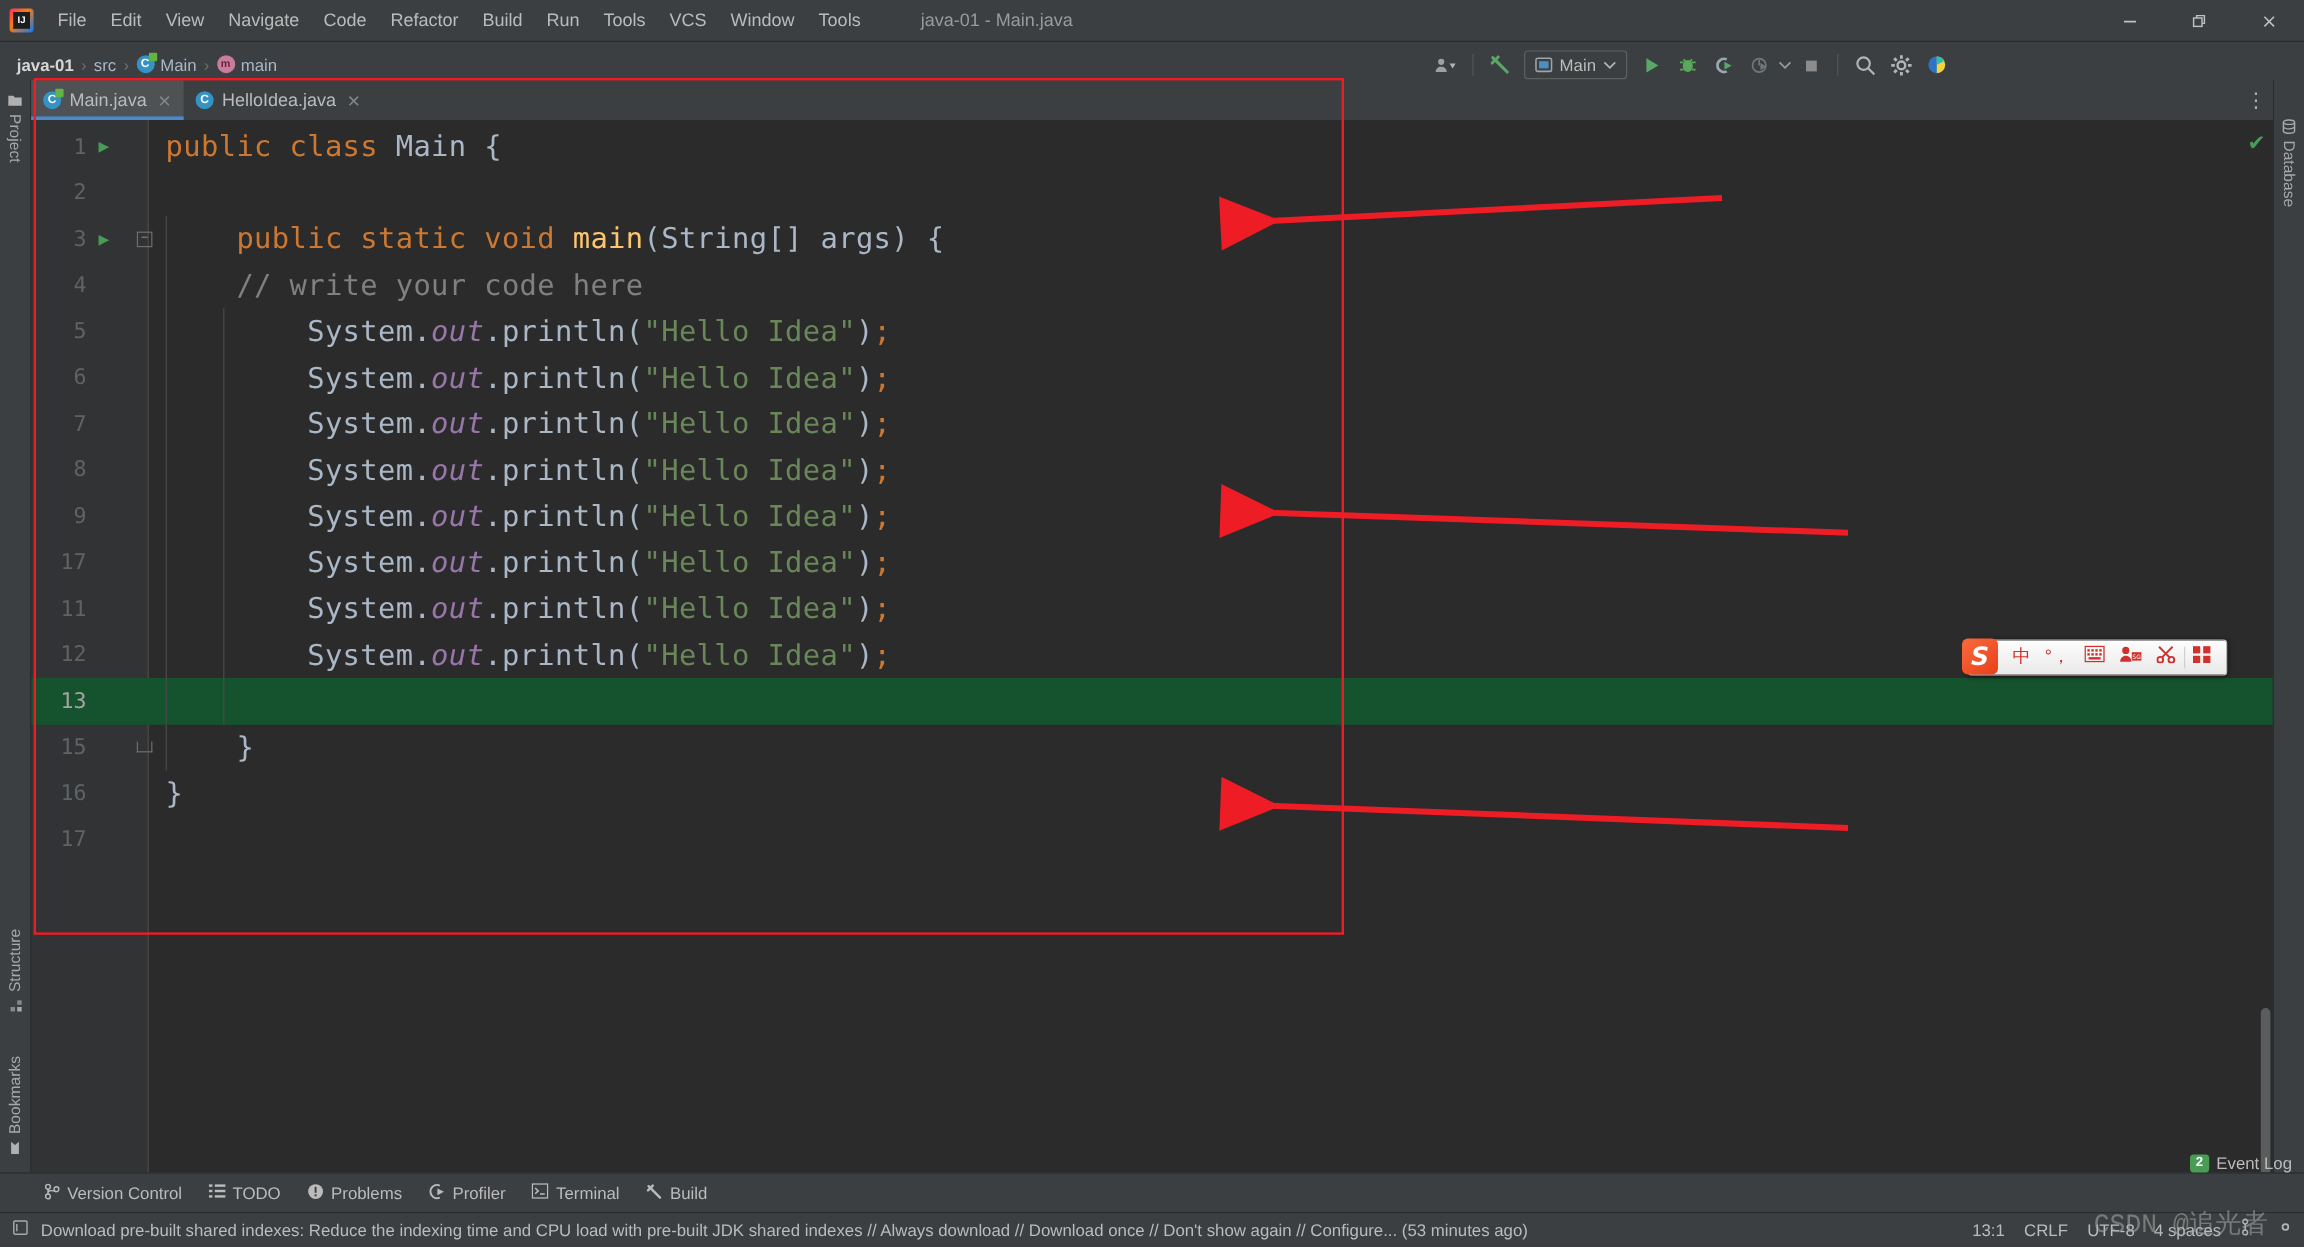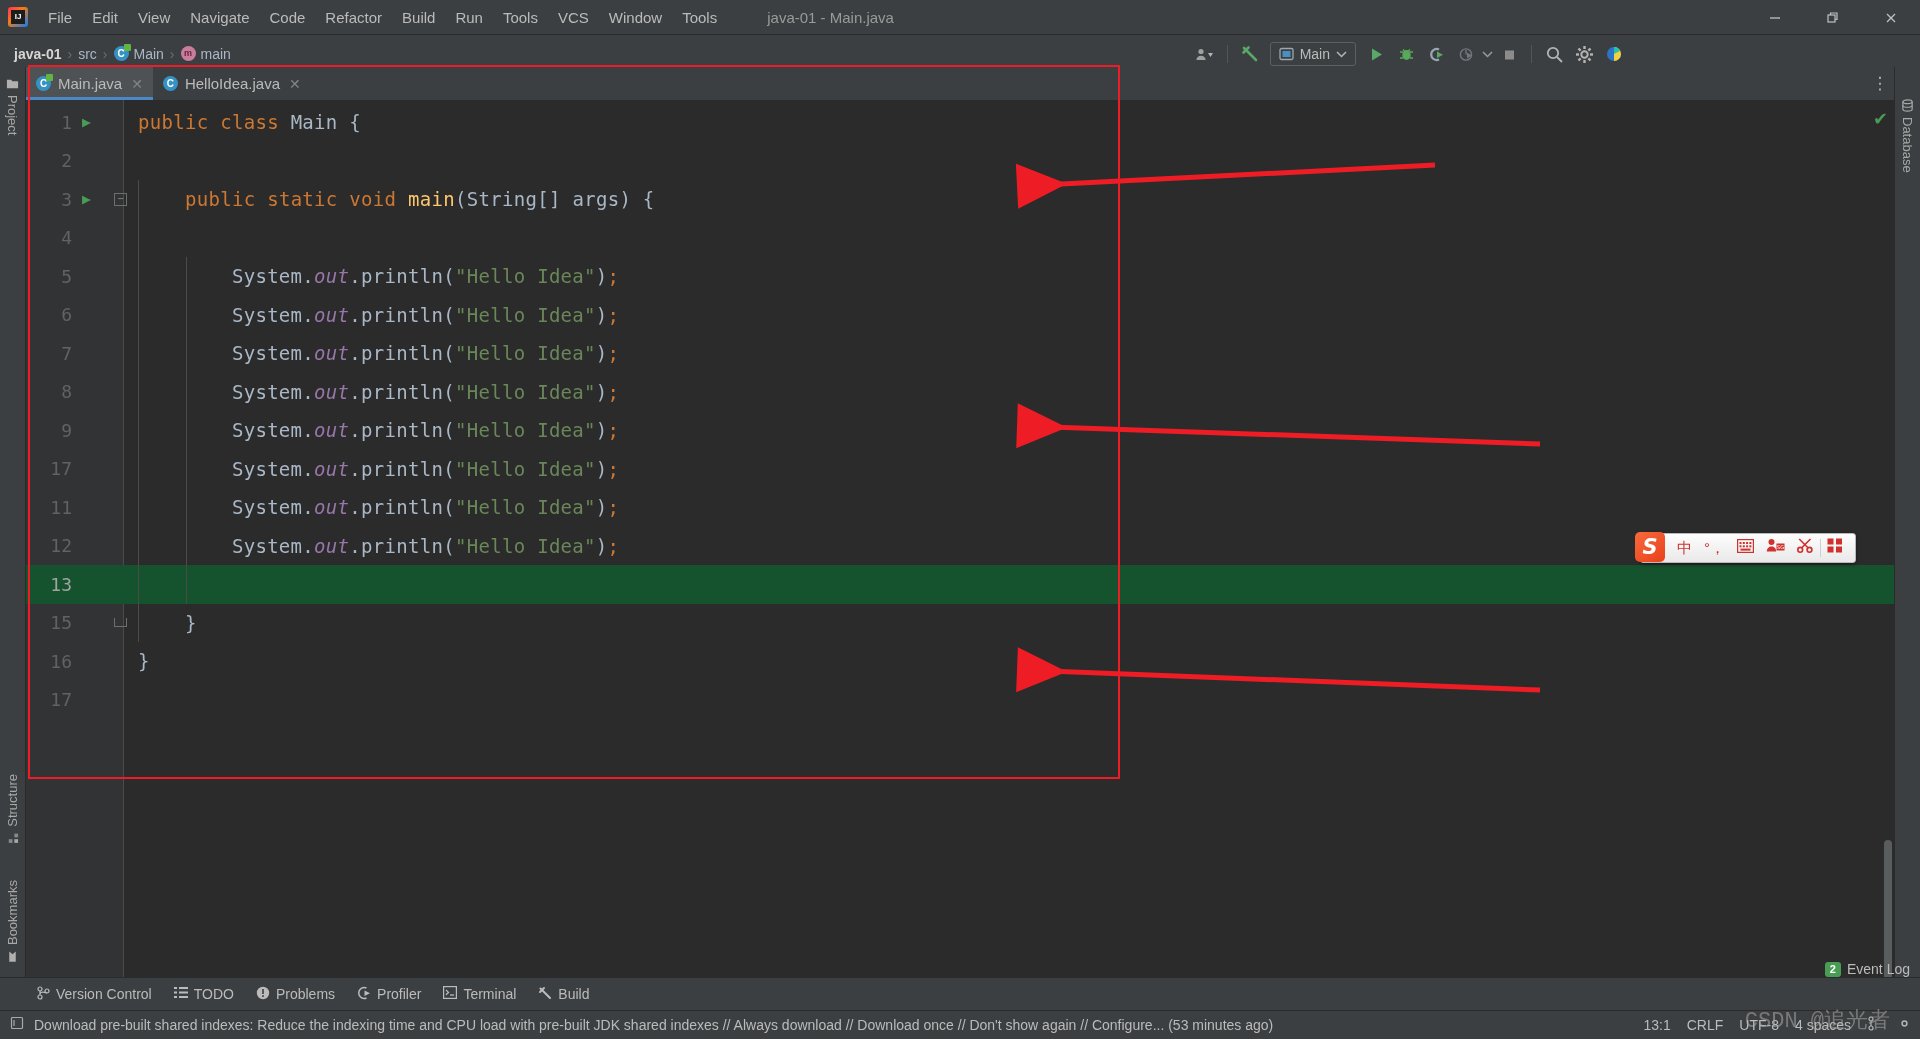--- a/index.html
+++ b/index.html
@@ -161,21 +161,21 @@
     color: #499c54; font-size: 15px; line-height: 14px;
   }
   .gfold {
     position: absolute; left: 88px; width: 13px; height: 13px;
     border: 1.3px solid #6e6e6e; color: #8a8a8a; font-size: 10px;
     line-height: 10px; text-align: center;
   }
   .gfold.end { border-top: none; height: 9px; }
   .code {
     position: absolute; left: 112px; white-space: pre;
-    font-family: "DejaVu Sans Mono", monospace; font-size: 19px;
+    font-family: "DejaVu Sans Mono", monospace; font-size: 24px;
     letter-spacing: 0.3px;
   }
   .kw { color: #cc7832; }
   .pl { color: #a9b7c6; }
   .fld { color: #9876aa; font-style: italic; text-align: center; }
   .str { color: #6a8759; }
   .cmt { color: #808080; }
   .mth { color: #ffc66d; }
   .indent-guide {
     position: absolute; top: 0; bottom: 0; width: 1px; background: #4b4b4b;
@@ -470,20 +470,21 @@
         <div class="line">
           <span class="lnum">3</span>
           <span class="grun">▶</span>
           <span class="gfold">−</span>
           <span class="indent-guide" style="left: 112px;"></span>
           <span class="code"><span class="pl">    </span><span class="kw">public</span><span class="pl"> </span><span class="kw">static</span><span class="pl"> </span><span class="kw">void</span><span class="pl"> </span><span class="mth">main</span><span class="pl">(String[] args) {</span></span>
         </div>
         <div class="line">
           <span class="lnum">4</span>
           <span class="indent-guide" style="left: 112px;"></span>
+          <span class="code"><span class="cmt">    // write your code here</span></span>
         </div>
         <div class="line">
           <span class="lnum">5</span>
           <span class="indent-guide" style="left: 112px;"></span>
           <span class="indent-guide" style="left: 160px;"></span>
           <span class="code"><span class="pl">        System.</span><span class="fld">out</span><span class="pl">.println(</span><span class="str">"Hello Idea"</span><span class="pl">)</span><span class="kw">;</span></span>
         </div>
         <div class="line">
           <span class="lnum">6</span>
           <span class="indent-guide" style="left: 112px;"></span>

